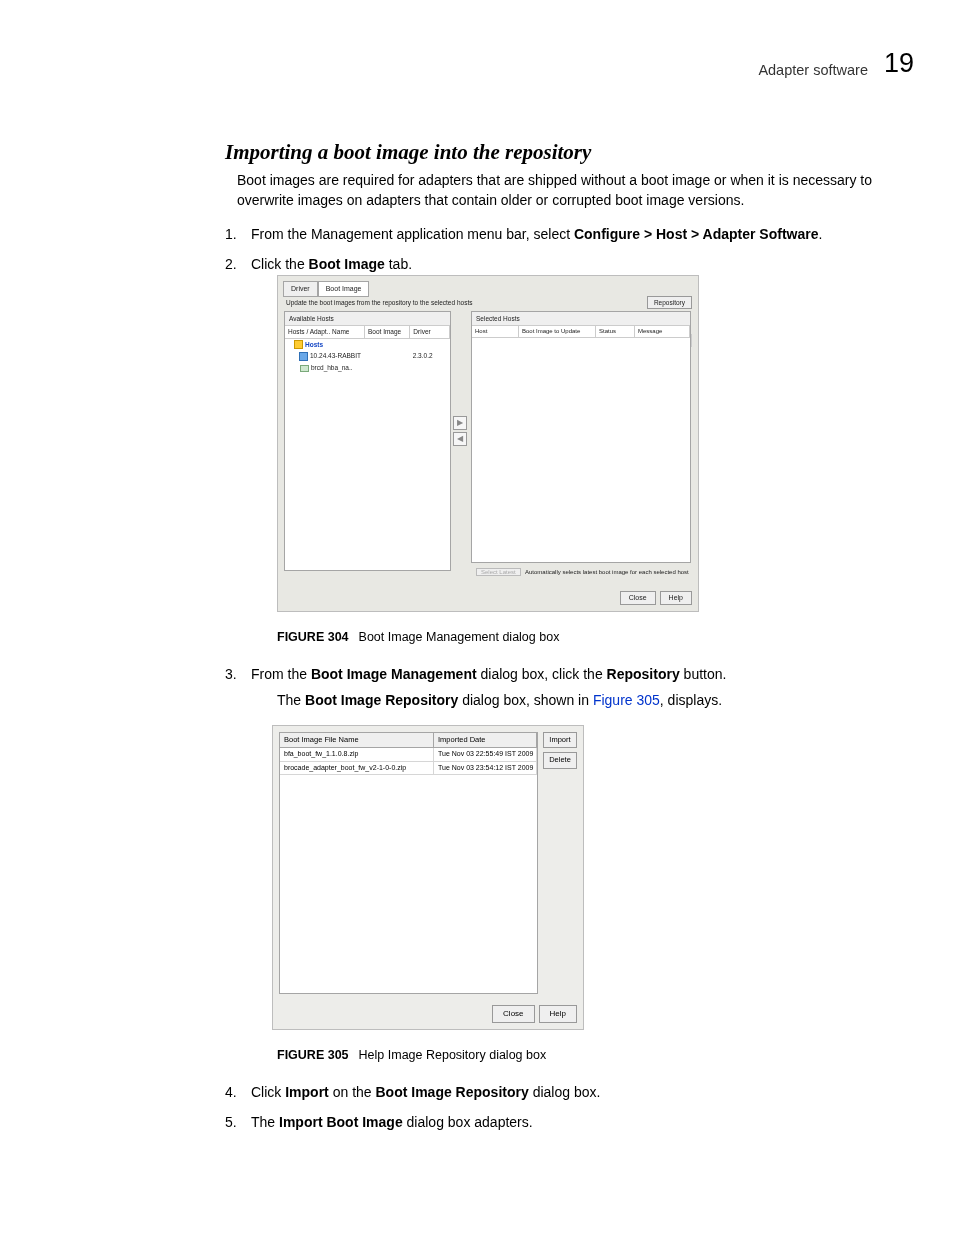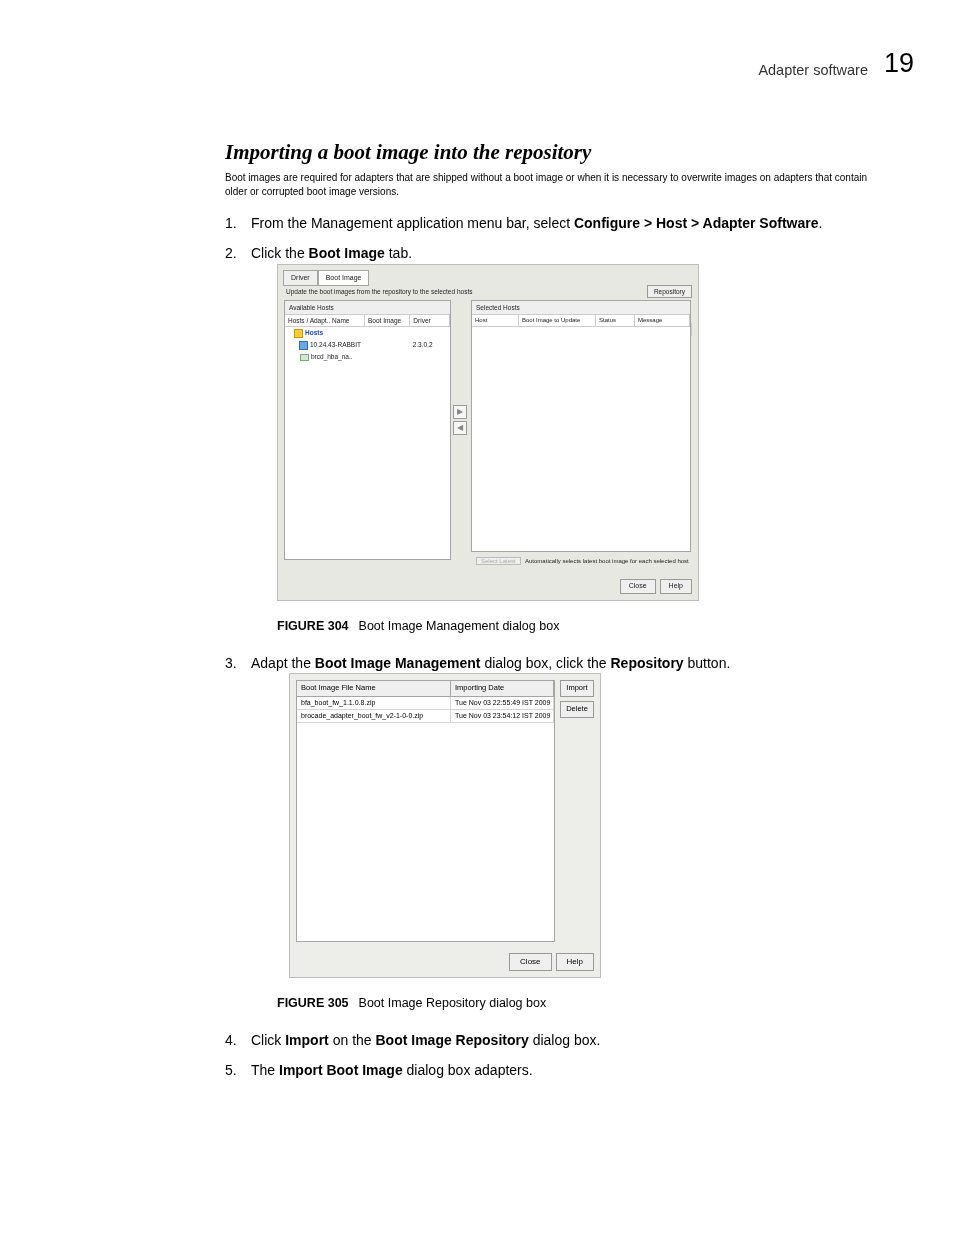--- a/index.html
+++ b/index.html
@@ -1,20 +1,20 @@
 <!DOCTYPE html>
 <html><head>
 <meta charset="utf-8">
 <style>
   html,body{margin:0;padding:0;background:#fff;font-family:Arial,Helvetica,sans-serif;color:#000}
   .page{width:954px;height:1235px;position:relative;margin:0 auto;box-sizing:border-box;padding:60px 80px 50px 225px}
   .run-head{position:absolute;top:62px;right:86px;font-size:14.5px;color:#333}
   .chap-num{position:absolute;top:48px;right:40px;font-size:27px;font-weight:400;font-family:Arial,Helvetica,sans-serif}
   h2.section-title{font-style:italic;font-weight:700;font-size:21px;margin:80px 0 6px 0;font-family:Georgia,'Times New Roman',serif}
-  p{font-size:10px;line-height:1.4;margin:0 0 14px 0}
+  p{font-size:14px;line-height:1.4;margin:0 0 14px 12px}
   ol.steps{list-style:none;padding:0;margin:0}
   ol.steps>li{font-size:14px;line-height:1.45;margin-bottom:10px;padding-left:26px;position:relative}
   ol.steps>li>span.num{position:absolute;left:0}
   .b{font-weight:700}
   .link{color:#0033cc}
   .subp{margin:6px 0 14px 26px;font-size:14px;line-height:1.45}
   .fig-cap{font-size:12.5px;font-weight:700;margin:16px 0 18px 26px}
   .fig-cap .lbl{margin-right:10px}
   .fig-cap .txt{font-weight:400}
   
@@ -37,21 +37,21 @@
   .dlg304 .pane-r .hdr{background:#efefef;border-bottom:1px solid #ccc;padding:2px 4px;font-size:6.5px}
   .dlg304 .pane-r .cols{display:flex;border-bottom:1px solid #ccc;font-size:6px}
   .dlg304 .pane-r .cols div{border-right:1px solid #ccc;padding:1px 3px}
   .dlg304 .btn-repo{position:absolute;top:20px;right:6px;border:1px solid #999;background:#efefef;padding:1px 6px;font-size:6.5px}
   .dlg304 .btn-upd{position:absolute;top:58px;right:6px;border:1px solid #ccc;color:#aaa;background:#efefef;padding:1px 8px;font-size:6.5px}
   .dlg304 .sl{position:absolute;bottom:34px;left:198px;font-size:6px}
   .dlg304 .sl .btn{border:1px solid #bbb;background:#efefef;padding:0 4px;margin-right:3px;color:#aaa}
   .dlg304 .foot{position:absolute;bottom:6px;right:6px;display:flex;gap:4px}
   .dlg304 .foot div{border:1px solid #999;background:#efefef;padding:1px 8px;font-size:7px}
   
-  .dlg305{margin-left:38px;width:310px;height:303px;background:#ededea;border:1px solid #bdbdbd;position:relative;font-size:8px}
+  .dlg305{margin-left:21px;width:310px;height:303px;background:#ededea;border:1px solid #bdbdbd;position:relative;font-size:8px}
   .dlg305 .tbl{position:absolute;top:6px;left:6px;width:257px;height:260px;background:#fff;border:1px solid #a5a5a5}
   .dlg305 .tbl .thead{display:flex;border-bottom:1px solid #a5a5a5;background:#efefef}
   .dlg305 .tbl .thead div{border-right:1px solid #a5a5a5;padding:2px 4px;font-size:7.5px}
   .dlg305 .tbl .tr{display:flex;border-bottom:1px solid #d6d6d6}
   .dlg305 .tbl .tr div{border-right:1px solid #d6d6d6;padding:1px 4px;font-size:7px;white-space:nowrap;overflow:hidden}
   .dlg305 .side{position:absolute;top:6px;right:6px;width:34px;display:flex;flex-direction:column;gap:4px}
   .dlg305 .side div{border:1px solid #999;background:#efefef;padding:2px 0;text-align:center;font-size:7.5px}
   .dlg305 .foot{position:absolute;bottom:6px;right:6px;display:flex;gap:4px}
   .dlg305 .foot div{border:1px solid #999;background:#efefef;padding:2px 10px;font-size:8px}
   
@@ -135,49 +135,52 @@
           <div>Help</div>
         </div>
       </div>
       <div class="fig-cap">
         <span class="lbl">FIGURE 304</span><span class="txt">Boot Image Management dialog box</span>
       </div>
     </li>
 
     <li>
       <span class="num">3.</span>
-      <span>Adapt the </span><span class="b">Boot Image Management</span><span> dialog box, click the </span><span class="b">Repository</span><span> button.</span>
+      <span>From the </span><span class="b">Boot Image Management</span><span> dialog box, click the </span><span class="b">Repository</span><span> button.</span>
+      <div class="subp">
+        <span>The </span><span class="b">Boot Image Repository</span><span> dialog box, shown in </span><span class="link">Figure 305</span><span>, displays.</span>
+      </div>
 
       
       <div class="dlg305">
         <div class="tbl">
           <div class="thead">
             <div style="width:145px">Boot Image File Name</div>
-            <div style="flex:1">Importing Date</div>
+            <div style="flex:1">Imported Date</div>
           </div>
           <div class="tr">
             <div style="width:145px">bfa_boot_fw_1.1.0.8.zip</div>
             <div style="flex:1">Tue Nov 03 22:55:49 IST 2009</div>
           </div>
           <div class="tr">
             <div style="width:145px">brocade_adapter_boot_fw_v2-1-0-0.zip</div>
             <div style="flex:1">Tue Nov 03 23:54:12 IST 2009</div>
           </div>
         </div>
         <div class="side">
           <div>Import</div>
           <div>Delete</div>
         </div>
         <div class="foot">
           <div>Close</div>
           <div>Help</div>
         </div>
       </div>
       <div class="fig-cap">
-        <span class="lbl">FIGURE 305</span><span class="txt">Boot Image Repository dialog box</span>
+        <span class="lbl">FIGURE 305</span><span class="txt">Help Image Repository dialog box</span>
       </div>
     </li>
 
     <li>
       <span class="num">4.</span>
       <span>Click </span><span class="b">Import</span><span> on the </span><span class="b">Boot Image Repository</span><span> dialog box.</span>
     </li>
     <li>
       <span class="num">5.</span>
       <span>The </span><span class="b">Import Boot Image</span><span> dialog box adapters.</span>

